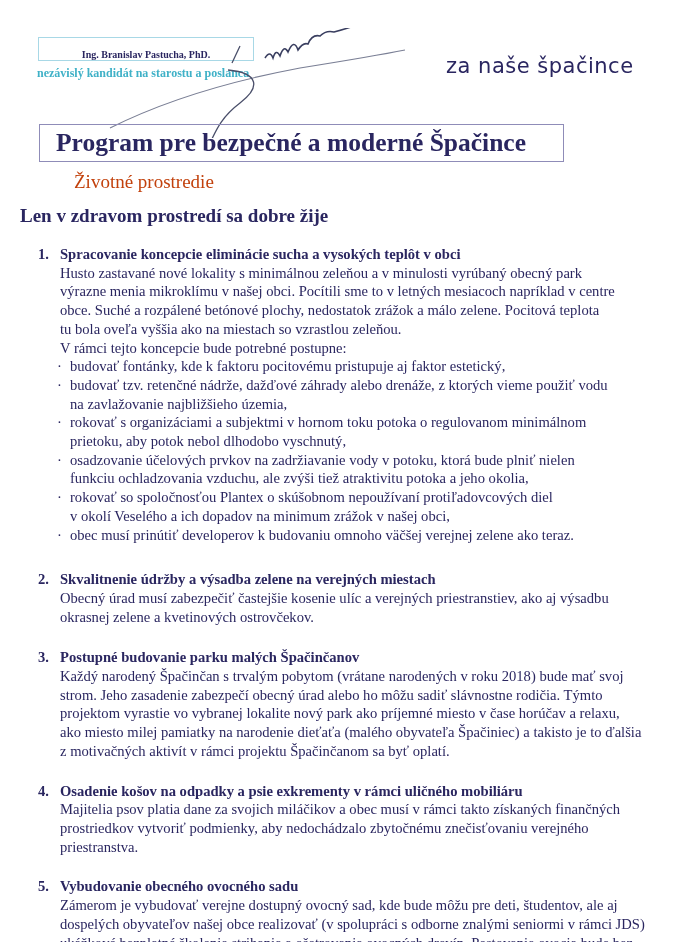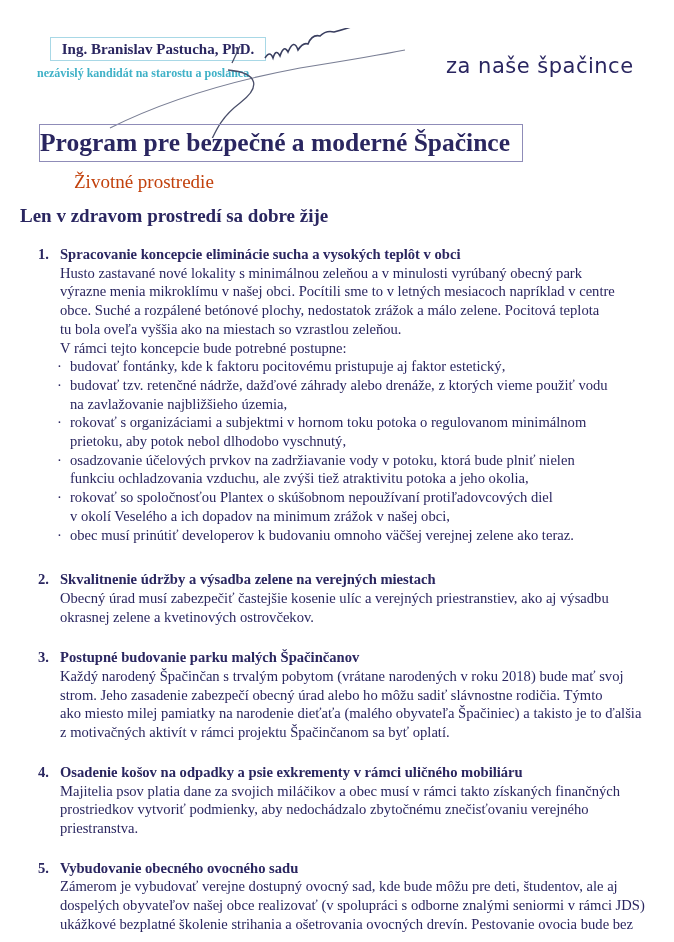--- a/index.html
+++ b/index.html
@@ -1,29 +1,29 @@
 <!DOCTYPE html>
 <html><head>
 <meta charset="utf-8">
 <style>
   html, body { margin: 0; padding: 0; background: #ffffff; }
   body { width: 674px; height: 942px; position: relative; overflow: hidden;
          font-family: "Liberation Serif", "DejaVu Serif", serif; color: #2a2660; }
   .name-box { position: absolute; left: 38px; top: 37px; width: 216px; height: 24px;
               border: 1.5px solid #a8d8e6; box-sizing: border-box;
-              font-weight: bold; font-size: 15px; color: #2a2660;
-              display: flex; align-items: center; justify-content: center; margin-left: 12px; }
+              font-weight: bold; font-size: 10px; color: #2a2660;
+              display: flex; align-items: flex-end; justify-content: center; }
   .subtitle { position: absolute; left: 37px; top: 66px; font-size: 12px;
               font-weight: bold; color: #3fb1c7; white-space: nowrap; }
   .signature { position: absolute; left: 100px; top: 28px; width: 320px; height: 110px; pointer-events: none; }
   .logo { position: absolute; left: 446px; top: 54px; font-family: "DejaVu Sans", sans-serif;
           font-size: 21px; color: #2a2660; letter-spacing: 0.5px; white-space: nowrap; }
-  .title-box { position: absolute; left: 39px; top: 124px; width: 484px; height: 38px;
+  .title-box { position: absolute; left: 39px; top: 124px; width: 525px; height: 38px;
                border: 1.5px solid #8f8cb8; box-sizing: border-box;
-               display: flex; align-items: center; padding-left: 0; }
+               display: flex; align-items: center; padding-left: 16px; }
   .title-text { font-size: 25.5px; font-weight: bold; color: #2a2660; white-space: nowrap; }
   .section-label { position: absolute; left: 38px; top: 171px; font-size: 19px; color: #c2410c; margin-left: 36px; }
   .section-heading { position: absolute; left: 20px; top: 205px; font-size: 19px; font-weight: bold; color: #2a2660; }
   .items { position: absolute; left: 38px; top: 245px; width: 610px; font-size: 14.6px; line-height: 18.7px; }
   .item { position: relative; padding-left: 22px; margin-bottom: 21px; }
   .item-num { position: absolute; left: 0; top: 0; font-weight: bold; }
   .item-title { font-weight: bold; display: block; }
   .item-line { display: block; white-space: nowrap; }
   .bullet { display: block; white-space: nowrap; padding-left: 10px; position: relative; }
   .bullet::before { content: "·"; position: absolute; left: -3px; }
@@ -79,20 +79,21 @@
     <span class="item-title">Skvalitnenie údržby a výsadba zelene na verejných miestach</span>
     <span class="item-line">Obecný úrad musí zabezpečiť častejšie kosenie ulíc a verejných priestranstiev, ako aj výsadbu</span>
     <span class="item-line">okrasnej zelene a kvetinových ostrovčekov.</span>
   </div>
 
   <div class="item" style="margin-bottom:21px">
     <span class="item-num">3.</span>
     <span class="item-title">Postupné budovanie parku malých Špačinčanov</span>
     <span class="item-line">Každý narodený Špačinčan s trvalým pobytom (vrátane narodených v roku 2018) bude mať svoj</span>
     <span class="item-line">strom. Jeho zasadenie zabezpečí obecný úrad alebo ho môžu sadiť slávnostne rodičia. Týmto</span>
+    <span class="item-line">projektom vyrastie vo vybranej lokalite nový park ako príjemné miesto v čase horúčav a relaxu,</span>
     <span class="item-line">ako miesto milej pamiatky na narodenie dieťaťa (malého obyvateľa Špačiniec) a takisto je to ďalšia</span>
     <span class="item-line">z motivačných aktivít v rámci projektu  Špačinčanom sa byť oplatí.</span>
   </div>
 
   <div class="item" style="margin-bottom:21px">
     <span class="item-num">4.</span>
     <span class="item-title">Osadenie košov na odpadky a psie exkrementy v rámci uličného mobiliáru</span>
     <span class="item-line">Majitelia psov platia dane za svojich miláčikov a obec musí v rámci takto získaných finančných</span>
     <span class="item-line">prostriedkov vytvoriť podmienky, aby nedochádzalo zbytočnému znečisťovaniu verejného</span>
     <span class="item-line">priestranstva.</span>

